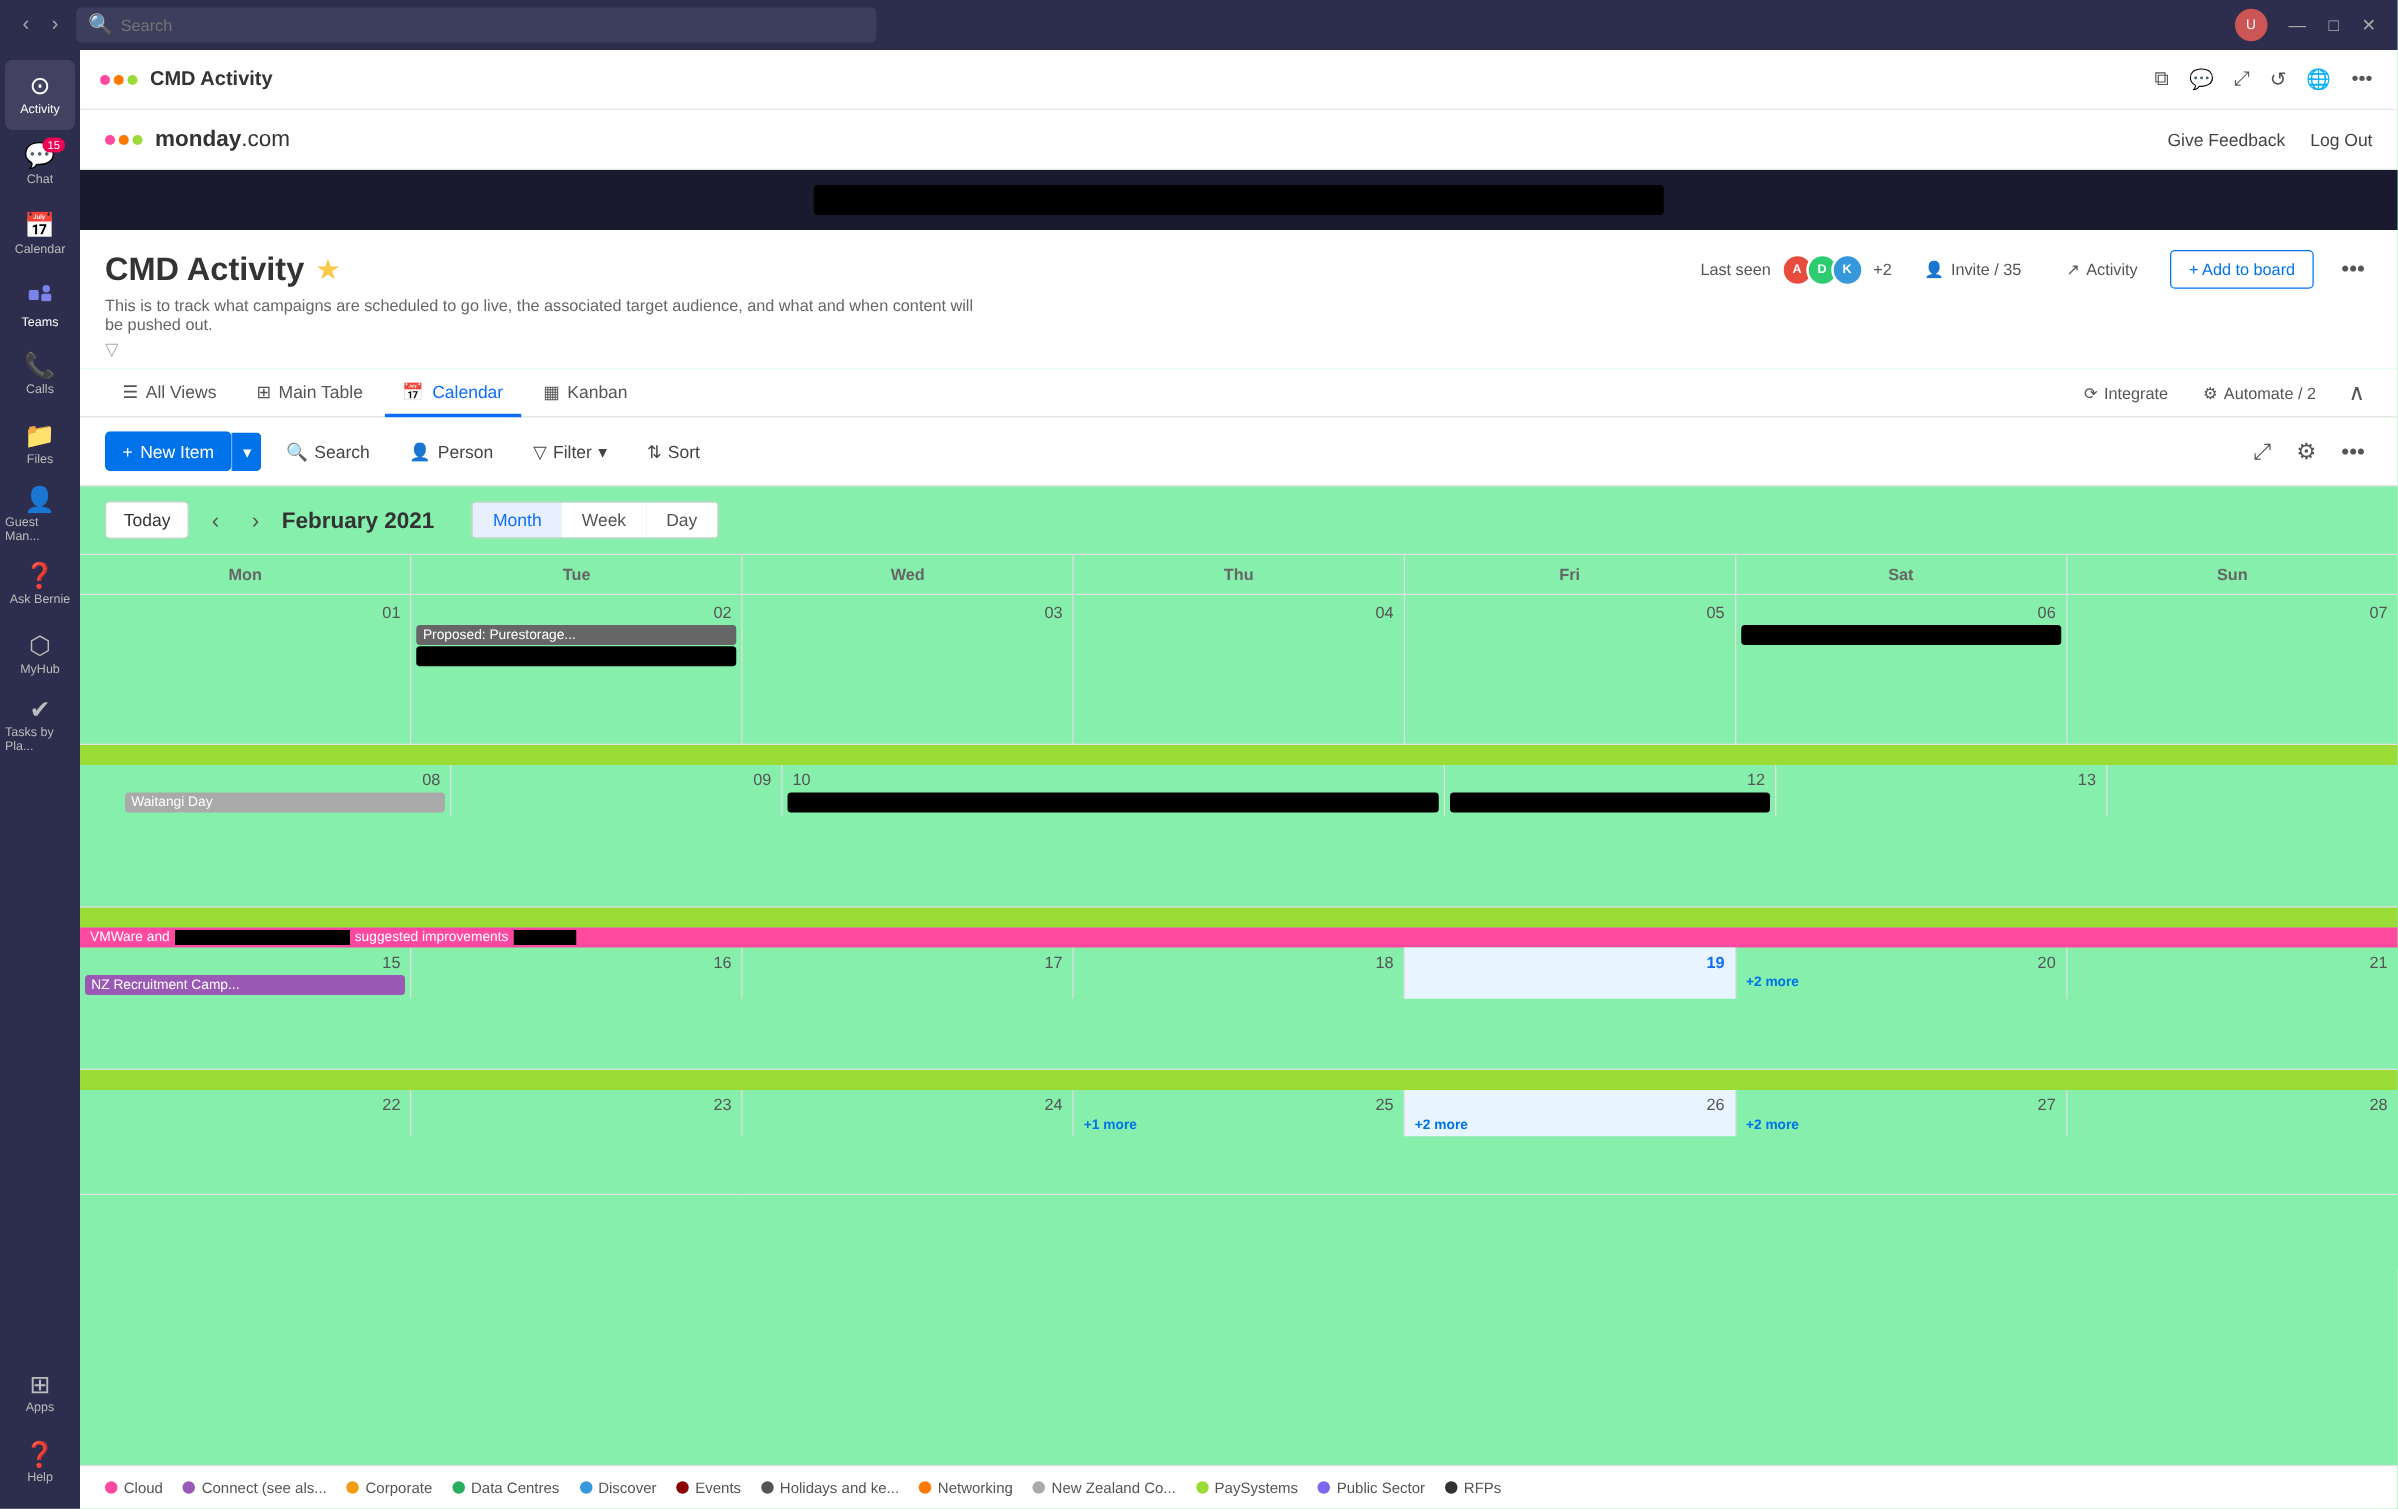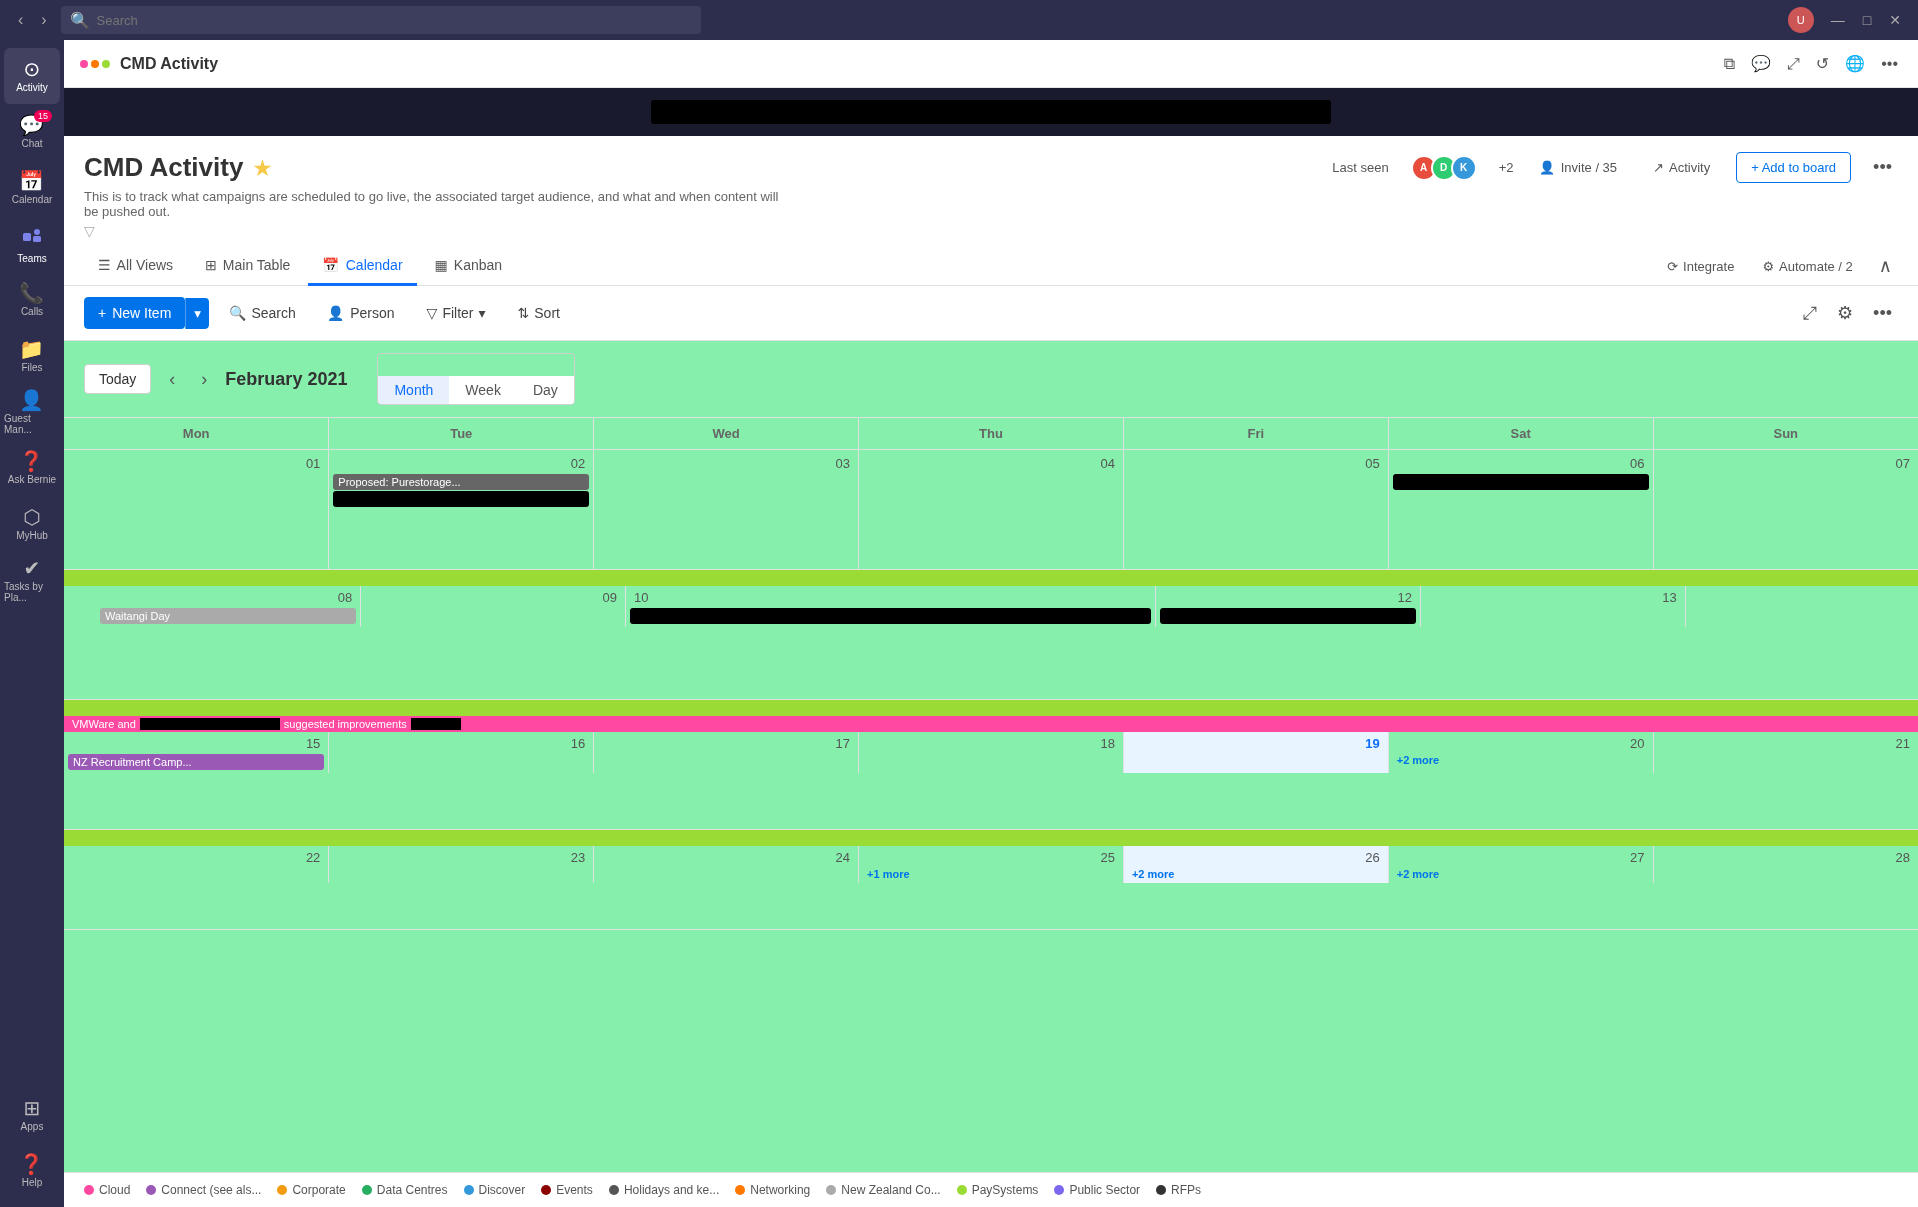--- a/index.html
+++ b/index.html
@@ -87,21 +87,21 @@
     }
     .board-title-row {
       display: flex; align-items: center; justify-content: space-between; margin-bottom: 6px;
     }
     .board-title {
       display: flex; align-items: center; gap: 10px;
       font-size: 26px; font-weight: 700; color: #333;
     }
     .star-icon { color: #f7c948; font-size: 20px; }
     .board-meta { display: flex; align-items: center; gap: 16px; }
-    .last-seen { display: flex; align-items: center; gap: 22px; font-size: 13px; color: #555; }
+    .last-seen { display: flex; align-items: center; gap: 8px; font-size: 13px; color: #555; }
     .avatar-stack { display: flex; }
     .avatar-stack .av { width: 26px; height: 26px; border-radius: 50%; border: 2px solid #fff; margin-left: -6px; overflow: hidden; display: flex; align-items: center; justify-content: center; font-size: 10px; font-weight: bold; color: #fff; }
     .av:first-child { margin-left: 0; }
     .board-desc { font-size: 13px; color: #666; max-width: 700px; }
 
     
     .view-tabs {
       display: flex; align-items: center; justify-content: space-between;
       border-bottom: 1px solid #e0e0e0; padding: 0 20px; background: #fff;
     }
@@ -134,21 +134,21 @@
     }
     .toolbar-icon-btn { background: transparent; border: none; cursor: pointer; color: #555; font-size: 18px; padding: 6px; border-radius: 4px; }
     .calendar-nav {
       display: flex; align-items: center; gap: 10px; padding: 12px 20px;
       border-bottom: 1px solid #e0e0e0;
     }
     .today-btn { border: 1px solid #d0d0d0; background: #fff; padding: 6px 14px; border-radius: 4px; cursor: pointer; font-size: 14px; color: #333; }
     .nav-arrow { background: transparent; border: none; font-size: 18px; cursor: pointer; color: #555; padding: 4px 8px; border-radius: 4px; }
     .month-label { font-size: 18px; font-weight: 600; color: #333; margin-right: 12px; }
     .view-toggles { display: flex; border: 1px solid #d0d0d0; border-radius: 4px; overflow: hidden; margin-left: 8px; }
-    .view-toggle { padding: 6px 16px; font-size: 14px; background: #fff; border: none; cursor: pointer; color: #555; margin-top: 22px; }
+    .view-toggle { padding: 6px 16px; font-size: 14px; background: #fff; border: none; cursor: pointer; color: #555; }
     .view-toggle.active { background: #e8f0fe; color: #0d6efd; }
     .day-num { font-size: 13px; color: #555; padding: 2px 4px; text-align: right; }
     .cal-event {
       border-radius: 3px; padding: 2px 5px; font-size: 11px; margin: 1px 0;
       white-space: nowrap; overflow: hidden; text-overflow: ellipsis; cursor: pointer;
     }
     .cal-event.pink { background: #ff49a0; color: #fff; }
     .cal-event.green { background: #9adc35; color: #333; }
     .cal-event.gray { background: #aaa; color: #fff; }
     .cal-event.purple { background: #9b59b6; color: #fff; }
@@ -278,20 +278,34 @@
     <div class="app-header-right">
       <span class="app-header-icon">⧉</span>
       <span class="app-header-icon">💬</span>
       <span class="app-header-icon">⤢</span>
       <span class="app-header-icon">↺</span>
       <span class="app-header-icon">🌐</span>
       <span class="app-header-icon">•••</span>
     </div>
   </div>
 
+  <div class="monday-header">
+    <div class="monday-logo">
+      <div class="monday-logo-icon">
+        <div class="monday-dot" style="background:#ff49a0;"></div>
+        <div class="monday-dot" style="background:#ff7800;"></div>
+        <div class="monday-dot" style="background:#9adc35;"></div>
+      </div>
+      <span style="font-size:18px;font-weight:700;color:#333;margin-left:6px;">monday<span style="font-weight:400;">.com</span></span>
+    </div>
+    <div class="monday-header-right">
+      <a>Give Feedback</a>
+      <a>Log Out</a>
+    </div>
+  </div>
 
   <div class="banner">
     <div class="banner-text"></div>
   </div>
 
   <div class="board-header">
     <div class="board-title-row">
       <div class="board-title">
         <span style="font-size:26px;font-weight:700;">CMD Activity</span>
         <span class="star-icon">★</span>

